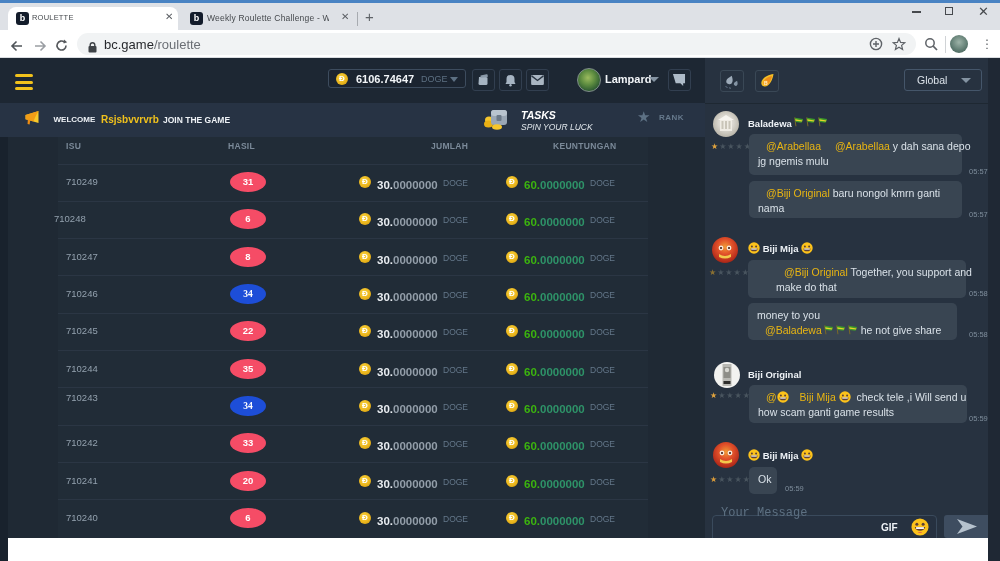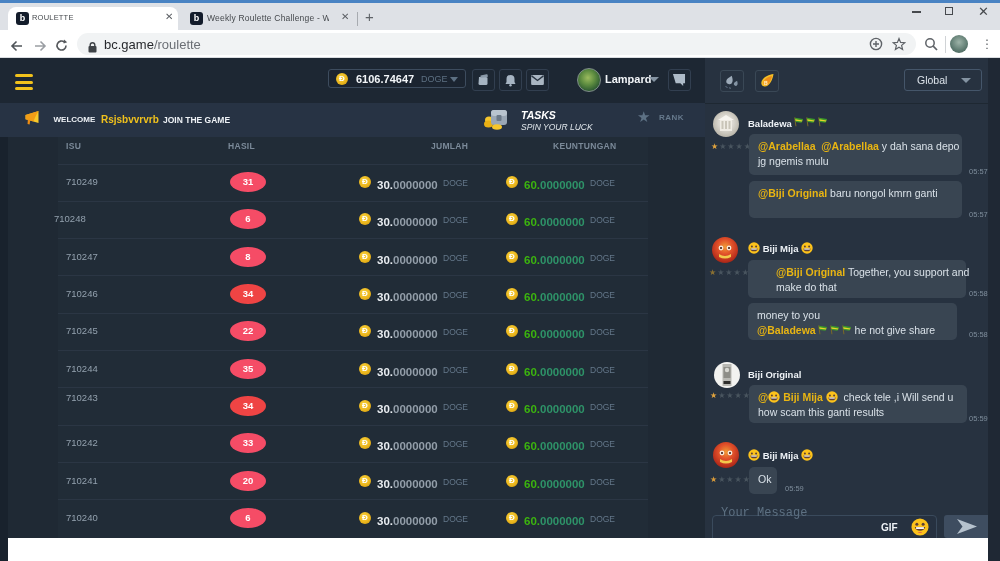--- a/index.html
+++ b/index.html
@@ -24,35 +24,35 @@
 #chatdivider { left:705px; top:45px; width:283px; height:1px; background:#1e2832; }
 #rightstrip { left:988px; top:0; width:12px; height:503px; background:#1f2834; }
 #leftstrip { left:0; top:79px; width:8px; height:424px; background:#19222d; }
 #tablebox { left:58px; top:79px; width:590px; height:401px; background:#212c37; }
 #whiteblock { left:8px; top:480px; width:980px; height:23px; background:#ffffff; }
 .hdrlabel { font-size:8.5px; font-weight:bold; color:#7b8a99; letter-spacing:0.3px; }
 .rowline { position:absolute; left:0; width:590px; height:1px; background:#2b3644; }
 .isu { position:absolute; left:8px; font-size:9.5px; color:#93a1ae; }
 .ball { position:absolute; width:36px; height:20px; border-radius:50%; color:#fff; font-size:9.5px; font-weight:bold; text-align:center; line-height:20px; }
 .red { background:#f54c66; }
-.navy { background:#ef4444; }
+.navy { background:#1d4ed8;font-family:Liberation Serif, serif; }
 .amt1a { color:#e9edf1; font-weight:bold; font-size:11.5px; }
 .amt1b { color:#939ea9; font-weight:bold; font-size:11.5px; }
 .amt2a { color:#3cb40e; font-weight:bold; font-size:11.5px; }
 .amt2b { color:#2e9368; font-weight:bold; font-size:11.5px; }
 .doge { position:absolute; font-size:8.5px; color:#64778a; }
 .coin { position:absolute; width:12px; height:12px; border-radius:50%; background:radial-gradient(circle at 40% 35%, #f7d03c 0%, #ecb71d 55%, #c9950f 100%); color:#fff; font-size:8px; font-weight:bold; text-align:center; line-height:12px; }
 .caret { width:0; height:0; border-left:4.5px solid transparent; border-right:4.5px solid transparent; border-top:5px solid #5d7082; }
 .caret2 { width:0; height:0; border-left:5px solid transparent; border-right:5px solid transparent; border-top:5.5px solid #8493a2; }
 .hbtn { width:23px; height:22px; border:1px solid #323f50; border-radius:3px; display:flex; align-items:center; justify-content:center; }
 .cbtn { width:24px; height:22px; border:1px solid #3a4856; border-radius:3px; display:flex; align-items:center; justify-content:center; }
 .av { width:26px; height:26px; border-radius:50%; overflow:hidden; }
 .name { font-size:9.5px; font-weight:bold; color:#eef2f6; }
 .bub { background:#394552; border-radius:5px; padding:5px 9px; font-size:10.5px; color:#d9e1e8; line-height:14.5px; white-space:nowrap; }
-.men { color:#e9b512; font-weight:bold; }
+.men { color:#e9b512; font-weight:normal;margin-left:8px; }
 .time { font-size:7.5px; color:#7e8d9b; }
 
 </style>
 </head>
 <body>
 <div id="stage">
 
   <div class="abs" id="topline"></div>
   <div class="abs" id="tabbar"></div>
   <div class="abs" id="tab1"></div>
@@ -305,20 +305,21 @@
           <path fill="#e8d22a" d="M2.6 2.2 L11.2 3.7 L10.7 5 L2.9 3.9z"></path>
         </svg></div>
     <div class="abs" style="left:711px; top:84px; font-size:8px; color:#e0a33e; letter-spacing:1px;">★<span style="color:#49555f;">★★★★</span></div>
     <div class="abs bub" style="left:749px; top:76px; width:213px; height:41px;">
         <div><span class="men">@Arabellaa</span>&nbsp; <span class="men">@Arabellaa</span> y dah sana depo</div>
         <div>jg ngemis mulu</div>
       </div>
     <div class="abs time" style="left:969px; top:109px;">05:57</div>
     <div class="abs bub" style="left:749px; top:123px; width:213px; height:37px;">
         <div><span class="men">@Biji Original</span> baru nongol kmrn ganti</div>
+        <div>nama</div>
       </div>
     <div class="abs time" style="left:969px; top:152px;">05:57</div>
     <div class="abs av" style="left:712px; top:179px; background:radial-gradient(circle at 50% 38%, #f09b35 0%, #e2512a 35%, #b52c1b 70%, #6e1a0e 100%);"><svg width="26" height="26" viewBox="0 0 26 26">
           <circle cx="9" cy="11" r="2.4" fill="#f6e8d8"></circle>
           <circle cx="17" cy="11" r="2.4" fill="#f6e8d8"></circle>
           <circle cx="9" cy="11" r="1" fill="#3a1008"></circle>
           <circle cx="17" cy="11" r="1" fill="#3a1008"></circle>
           <path d="M7 17 q6 4 12 0 v3 q-6 3 -12 0z" fill="#f2c84b"></path>
         </svg></div>
     <div class="abs name" style="left:748px; top:184px;"><svg width="12" height="12" viewBox="0 0 12 12" style="vertical-align:-2px;">
@@ -372,21 +373,21 @@
             <circle cx="8.1" cy="4.4" r="1" fill="#5d4037"></circle>
             <path d="M2.5 6.4 a3.5 2.9 0 0 0 7 0z" fill="#5d4037"></path>
             <path d="M3.2 6.5 h5.6 v1.1 h-5.6z" fill="#fff"></path>
           </svg> <span class="men">Biji Mija</span> <svg width="12" height="12" viewBox="0 0 12 12" style="vertical-align:-2px;">
             <circle cx="6" cy="6" r="5.7" fill="#fcc21b"></circle>
             <circle cx="3.9" cy="4.4" r="1" fill="#5d4037"></circle>
             <circle cx="8.1" cy="4.4" r="1" fill="#5d4037"></circle>
             <path d="M2.5 6.4 a3.5 2.9 0 0 0 7 0z" fill="#5d4037"></path>
             <path d="M3.2 6.5 h5.6 v1.1 h-5.6z" fill="#fff"></path>
           </svg> &nbsp;check tele ,i Will send u</div>
-        <div>how scam this ganti results</div>
+        <div>how scam ganti game results</div>
       </div>
     <div class="abs time" style="left:969px; top:356px;">05:59</div>
     <div class="abs av" style="left:713px; top:384px; background:radial-gradient(circle at 50% 38%, #f09b35 0%, #e2512a 35%, #b52c1b 70%, #6e1a0e 100%);"><svg width="26" height="26" viewBox="0 0 26 26">
           <circle cx="9" cy="11" r="2.4" fill="#f6e8d8"></circle>
           <circle cx="17" cy="11" r="2.4" fill="#f6e8d8"></circle>
           <circle cx="9" cy="11" r="1" fill="#3a1008"></circle>
           <circle cx="17" cy="11" r="1" fill="#3a1008"></circle>
           <path d="M7 17 q6 4 12 0 v3 q-6 3 -12 0z" fill="#f2c84b"></path>
         </svg></div>
     <div class="abs name" style="left:748px; top:391px;"><svg width="12" height="12" viewBox="0 0 12 12" style="vertical-align:-2px;">

